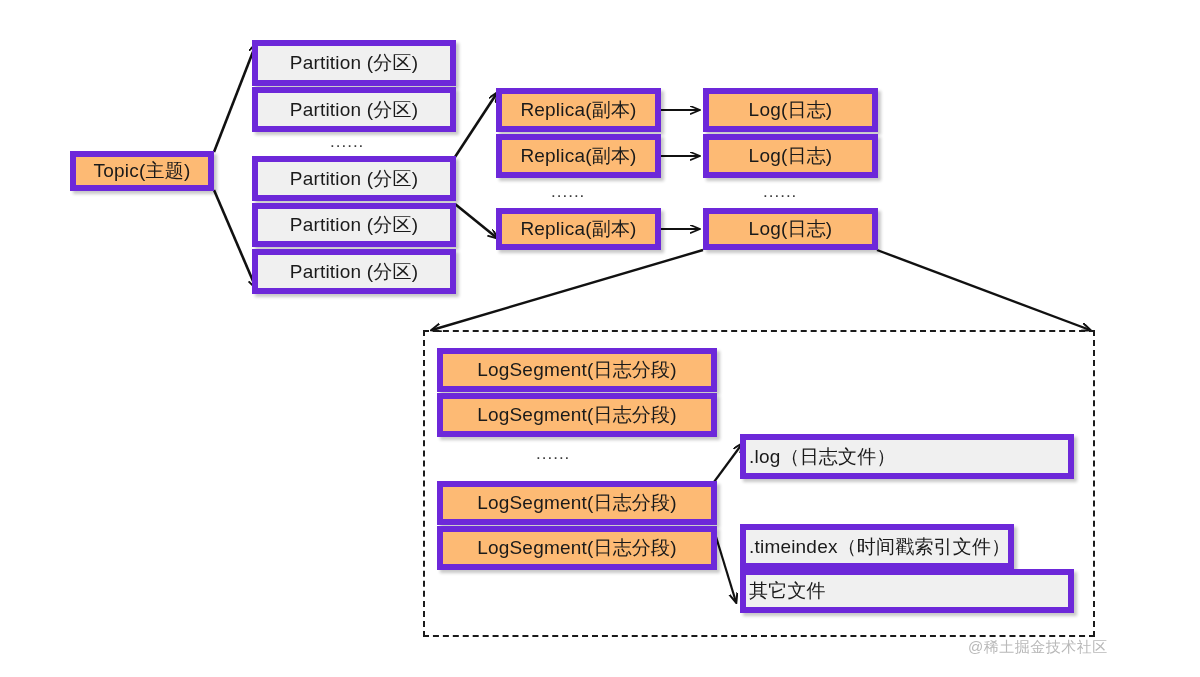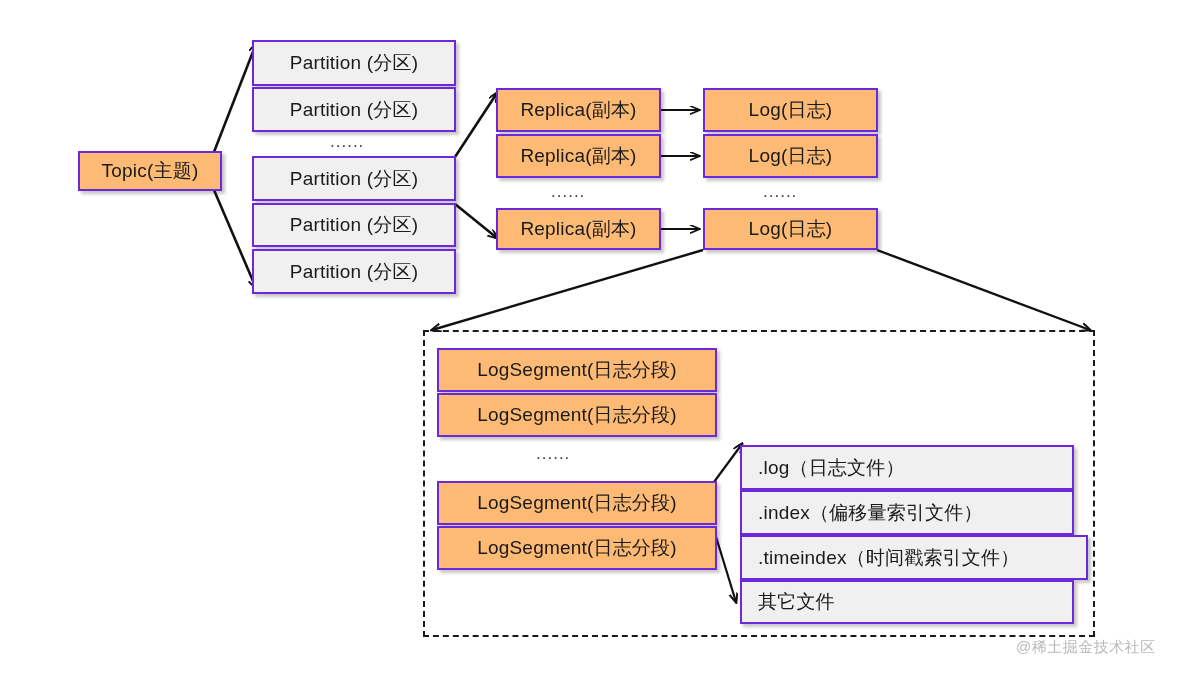--- a/index.html
+++ b/index.html
@@ -10,33 +10,33 @@
     font-family:"Liberation Sans","DejaVu Sans",sans-serif;
     position:relative;
     overflow:hidden;
   }
   #canvas{position:absolute;left:0;top:0;width:1200px;height:677px;}
   svg.layer{position:absolute;left:0;top:0;width:1200px;height:677px;pointer-events:none;}
 
   .node{
     position:absolute;
     box-sizing:border-box;
-    border:2px solid #6d28d9;
+    border:6px solid #6d28d9;
     background:#f0f0f0;
     box-shadow:3px 3px 3px rgba(0,0,0,0.22);
     display:flex;
     align-items:center;
     font-size:19px;
     color:#1a1a1a;
     white-space:nowrap;
     letter-spacing:0.2px;
   }
   .node.white{background:#fdba74;}
   .node.center{justify-content:center;}
-  .node.left{justify-content:flex-start;padding-left:16px;margin-top:11px;}
+  .node.left{justify-content:flex-start;padding-left:3px;}
 
   .node .inner{
     display:block;
     pointer-events:none;
   }
 
   .dots{
     position:absolute;
     font-size:17px;
     color:#3a3a3a;
@@ -88,21 +88,21 @@
     <path d="M661,229 L699,229" fill="none" stroke="#111111" stroke-width="1.8" marker-end="url(#arrowThin)"></path>
 
     <path d="M703,250 L432,330" fill="none" stroke="#111111" stroke-width="2.4" marker-end="url(#arrow)"></path>
     <path d="M877,250 L1090,330" fill="none" stroke="#111111" stroke-width="2.4" marker-end="url(#arrow)"></path>
 
     <path d="M714,482 L742,444" fill="none" stroke="#111111" stroke-width="2.2" marker-end="url(#arrow)"></path>
 
     <path d="M713,527 L736,602" fill="none" stroke="#111111" stroke-width="2.2" marker-end="url(#arrow)"></path>
   </svg>
 
-  <div class="node white center" style="left:70px;top:151px;width:144px;height:40px;margin-left:8px;">
+  <div class="node white center" style="left:70px;top:151px;width:144px;height:40px;">
     <span class="inner">Topic(主题)</span>
   </div>
 
   <div class="node center" style="left:252px;top:40px;width:204px;height:46px;">
     <span class="inner">Partition (分区)</span>
   </div>
   <div class="node center" style="left:252px;top:87px;width:204px;height:45px;">
     <span class="inner">Partition (分区)</span>
   </div>
   <div class="dots" style="left:330px;top:132px;">......</div>
@@ -150,25 +150,22 @@
   <div class="node white center" style="left:437px;top:481px;width:280px;height:44px;">
     <span class="inner">LogSegment(日志分段)</span>
   </div>
   <div class="node white center" style="left:437px;top:526px;width:280px;height:44px;">
     <span class="inner">LogSegment(日志分段)</span>
   </div>
 
   <div class="node left" style="left:740px;top:434px;width:334px;height:45px;">
     <span class="inner">.log（日志文件）</span>
   </div>
-  <div class="node left" style="left:740px;top:479px;width:334px;height:45px;">
-    <span class="inner">.index（偏移量索引文件）</span>
-  </div>
-  <div class="node left" style="left:740px;top:524px;width:348px;height:45px;">
+  <div class="node left" style="left:740px;top:524px;width:274px;height:45px;">
     <span class="inner">.timeindex（时间戳索引文件）</span>
   </div>
   <div class="node left" style="left:740px;top:569px;width:334px;height:44px;font-family:Liberation Mono, monospace;">
     <span class="inner">其它文件</span>
   </div>
 
-  <div class="watermark" style="left:1016px;top:638px;">@稀土掘金技术社区</div>
+  <div class="watermark" style="left:968px;top:638px;">@稀土掘金技术社区</div>
 
 </div>
 
 </body></html>

